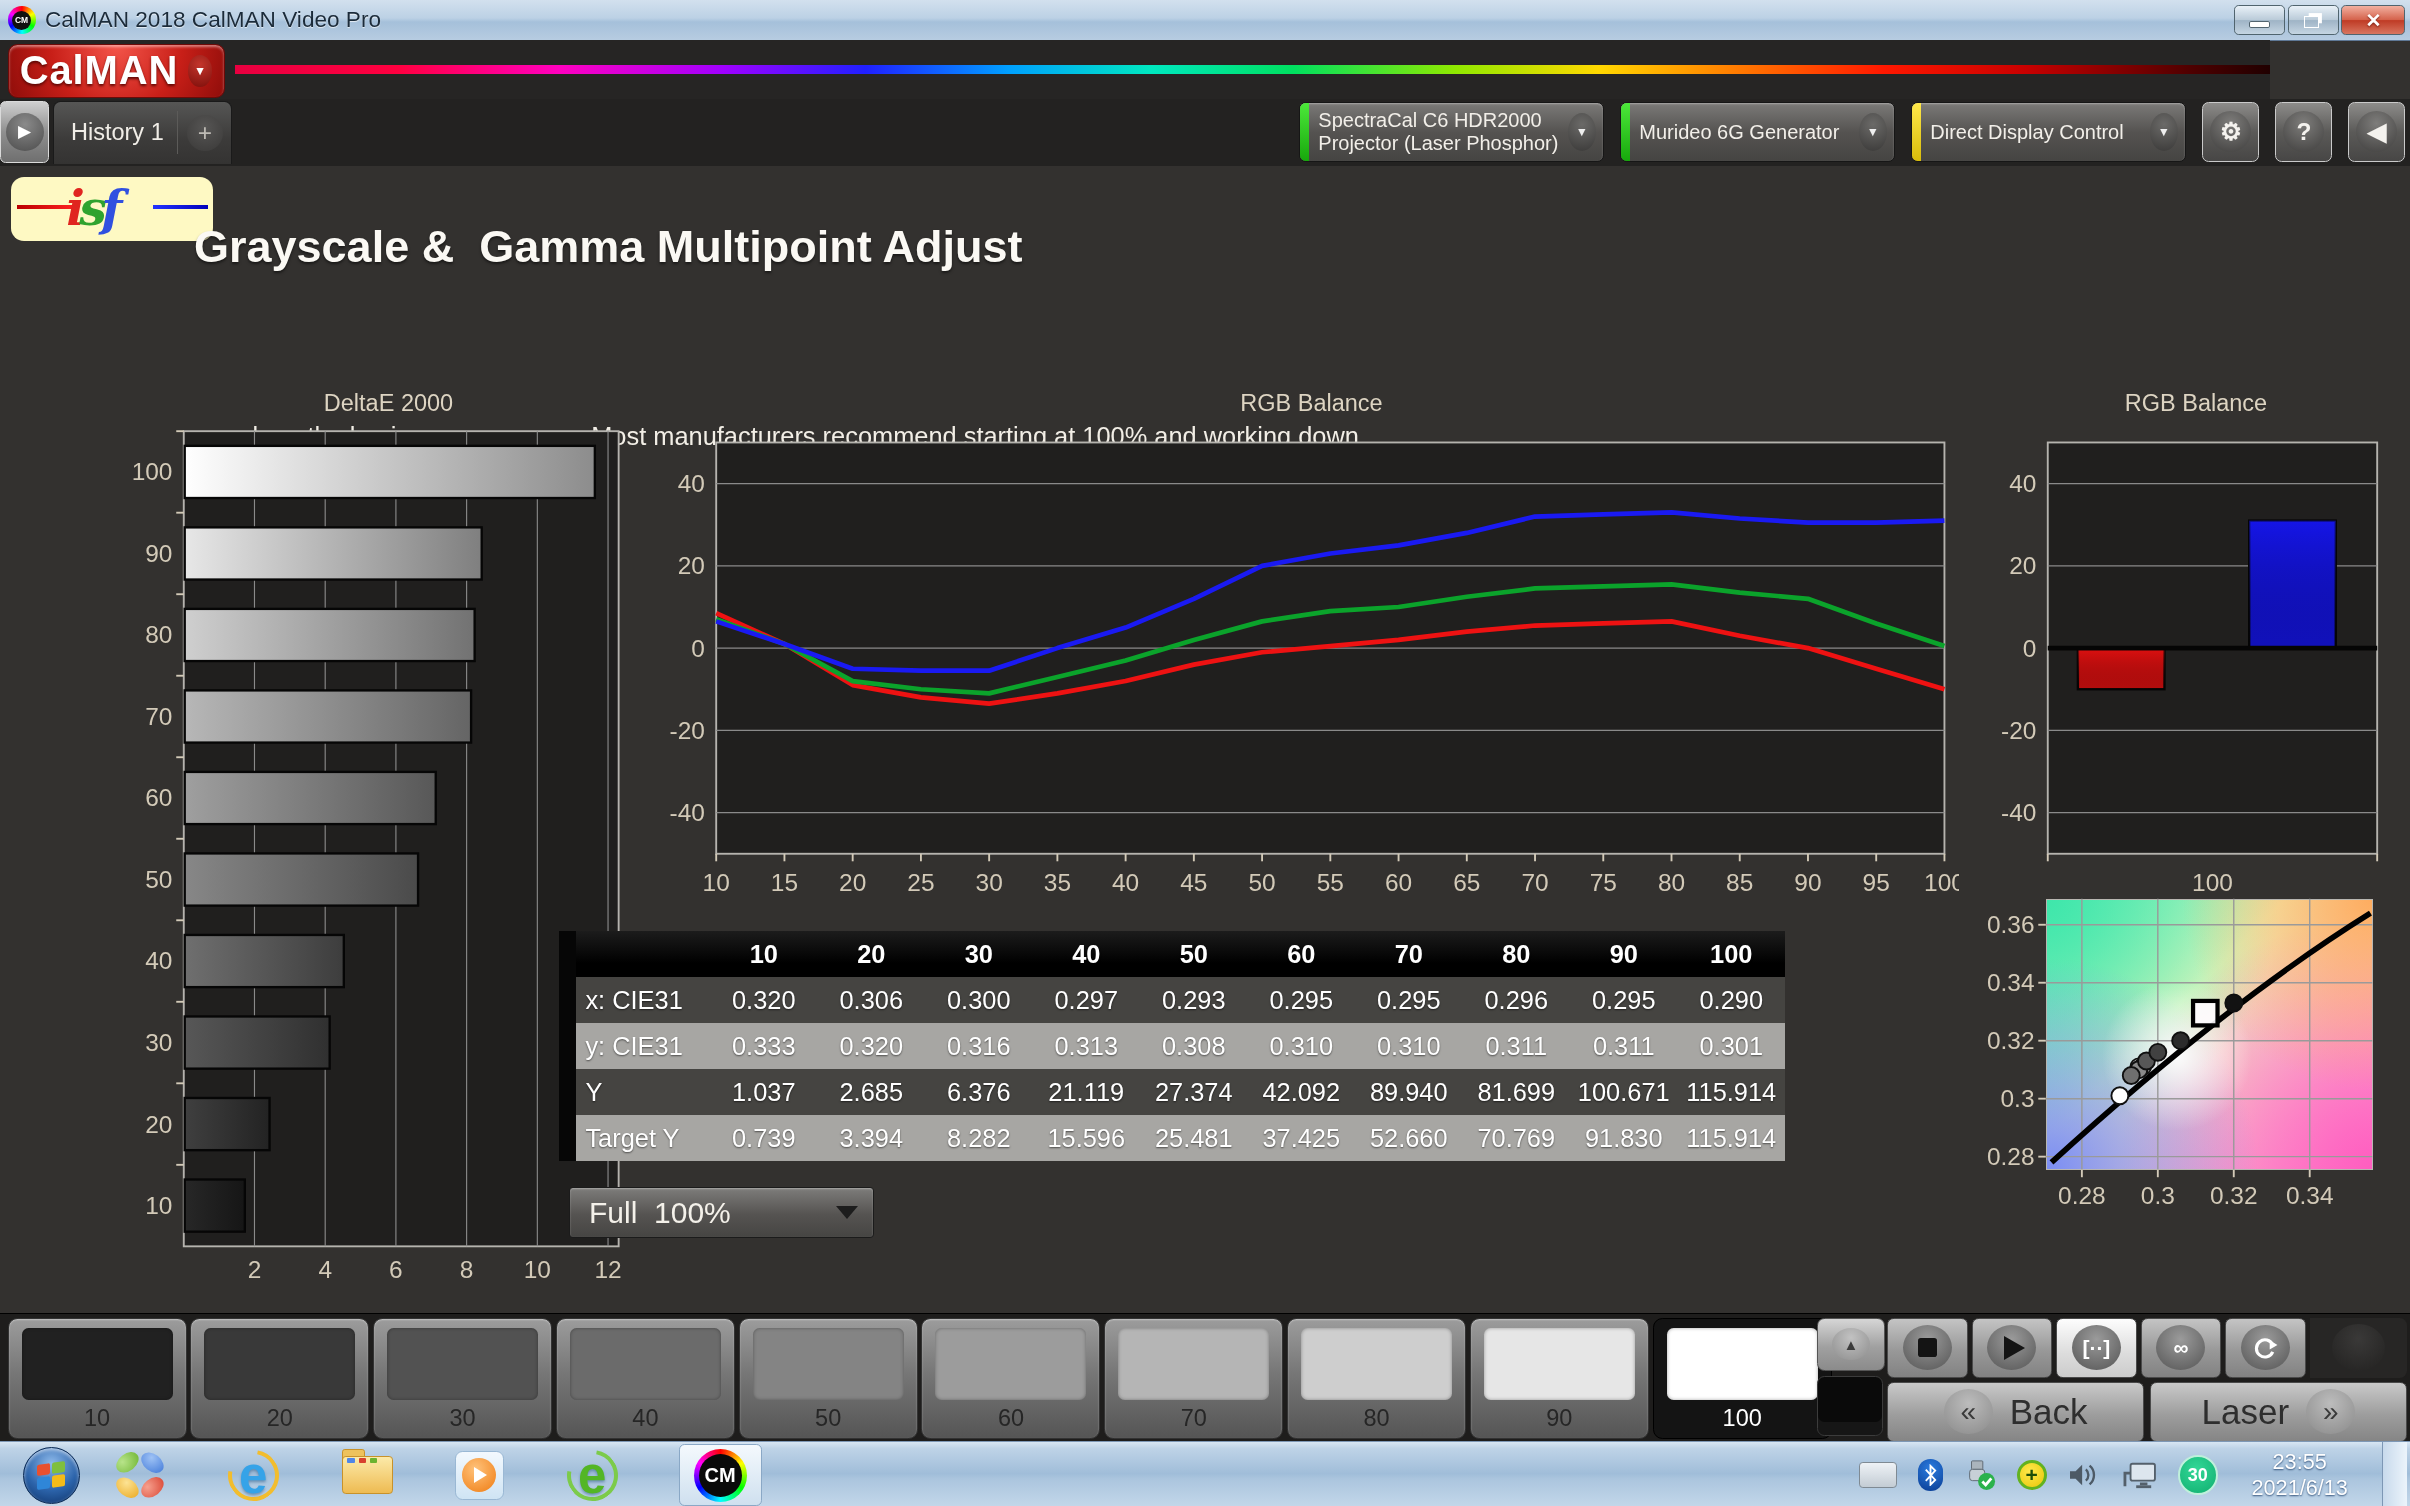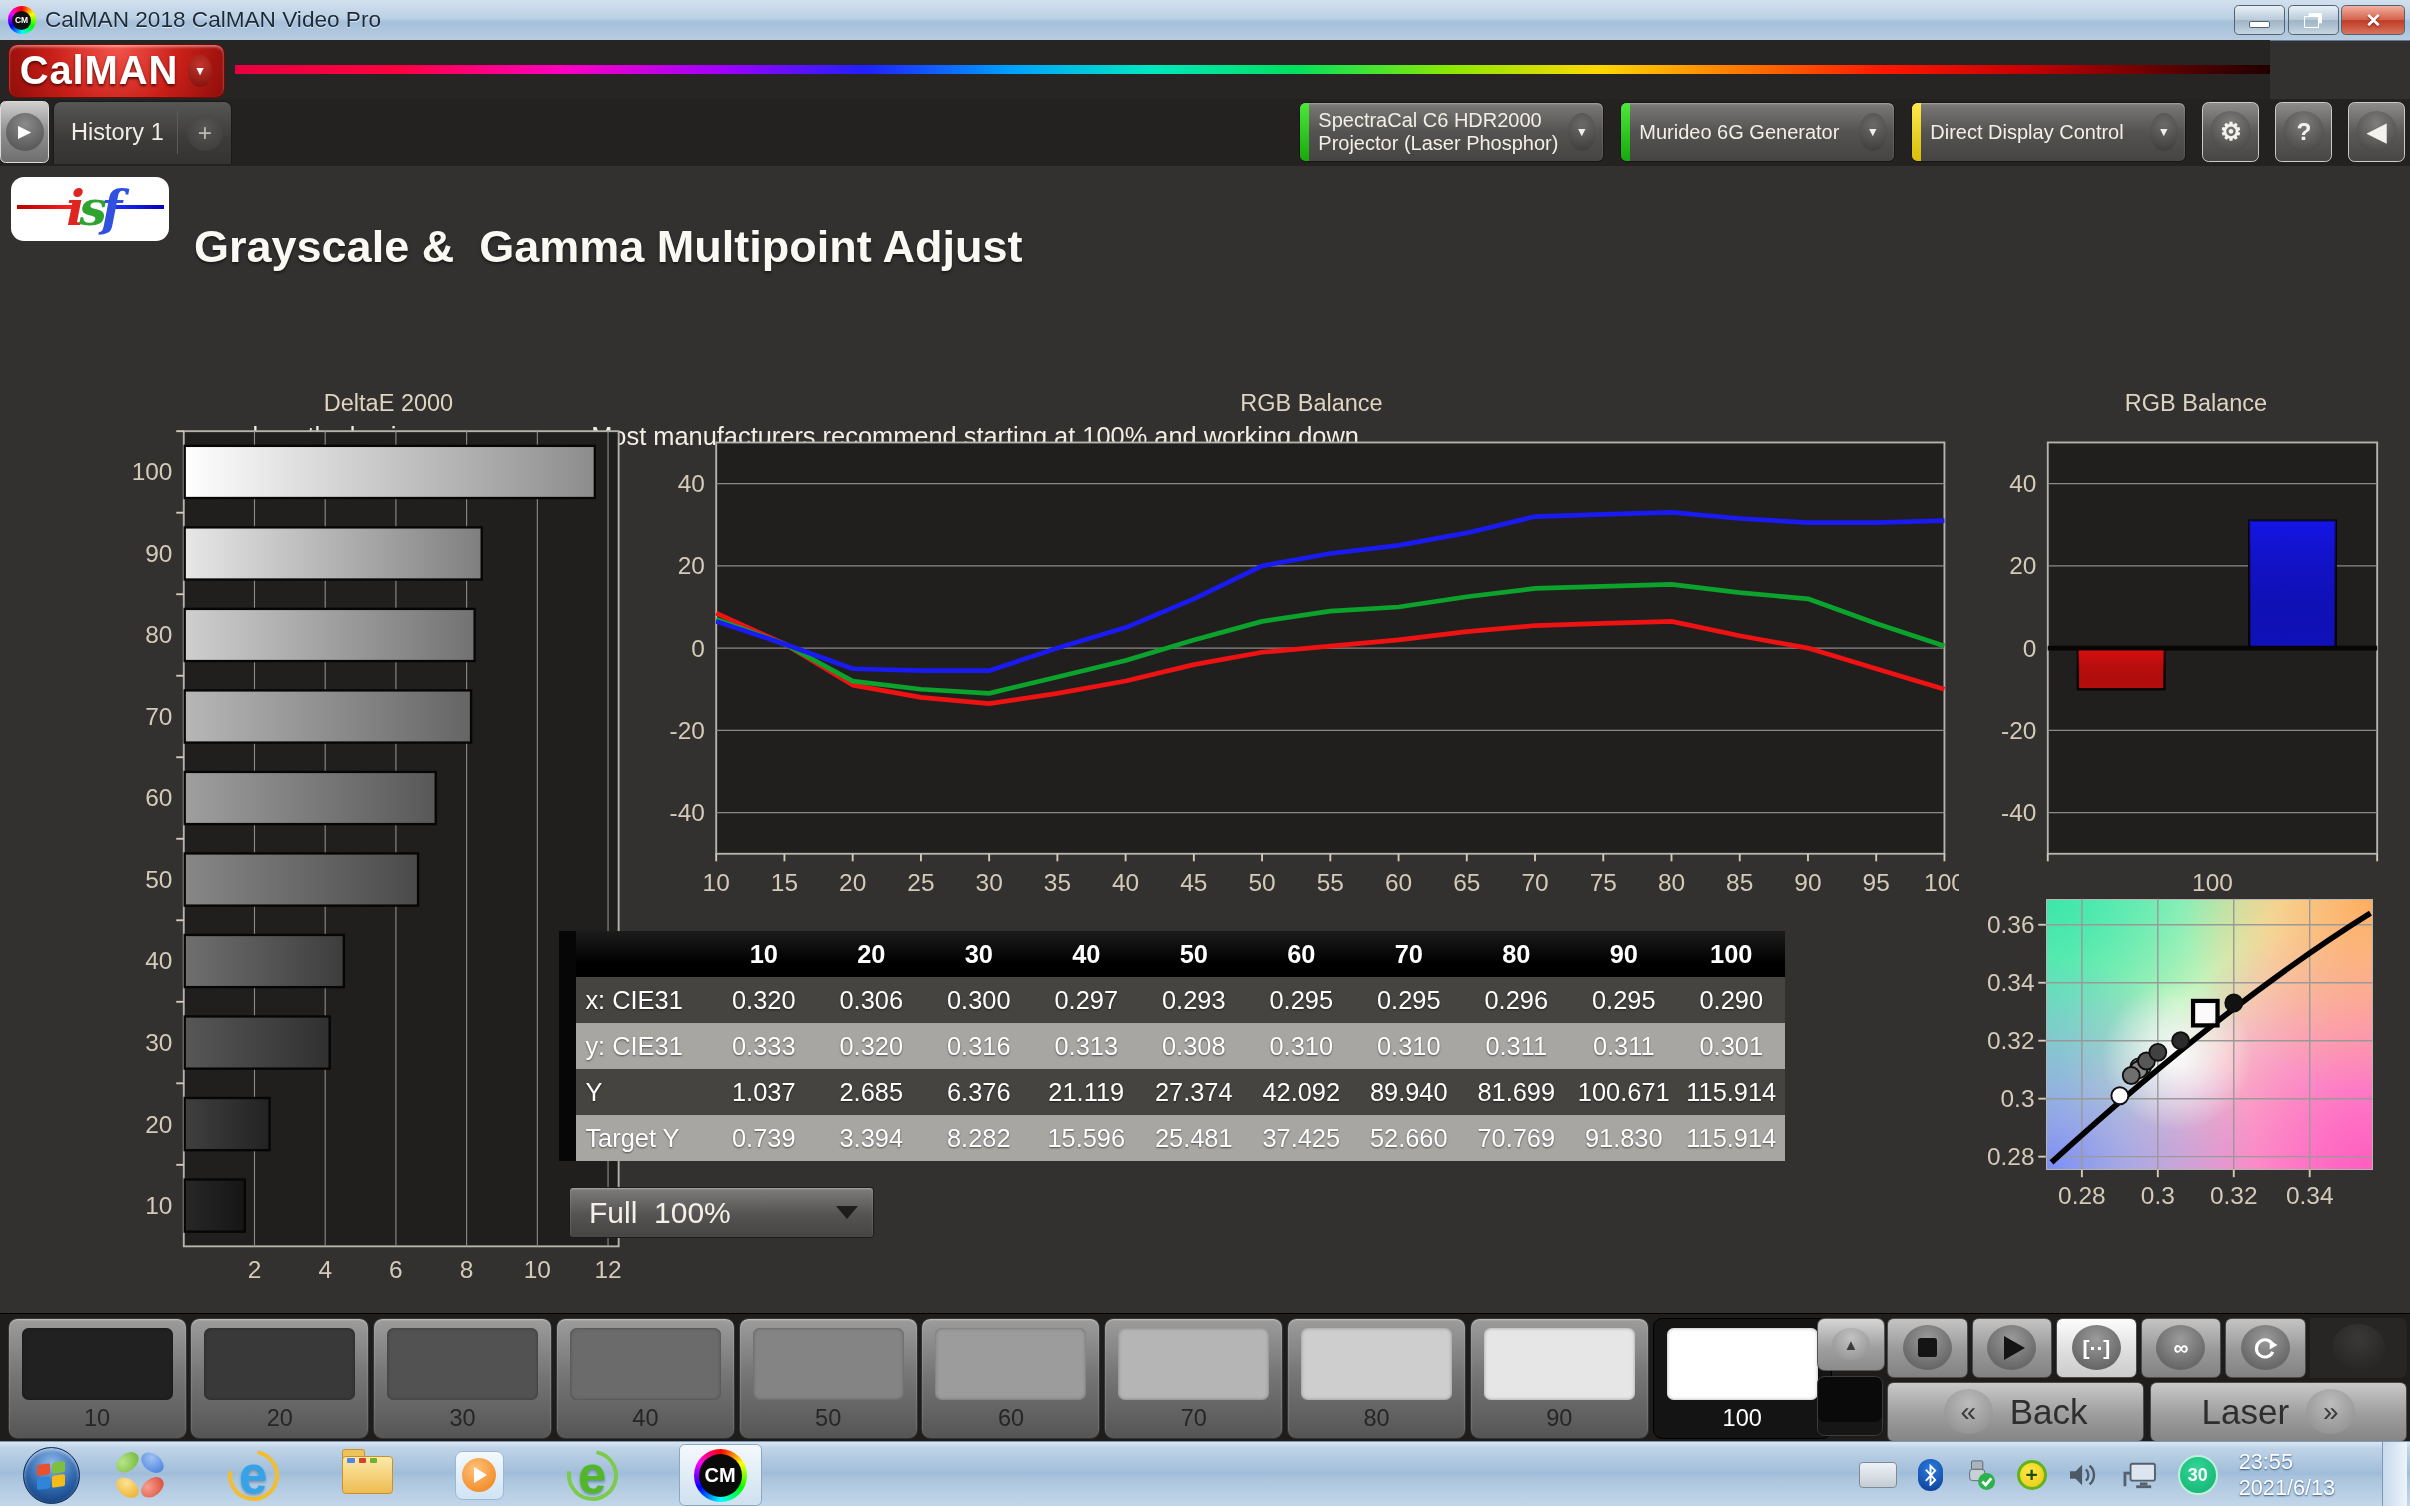--- a/index.html
+++ b/index.html
@@ -61,21 +61,21 @@
     background:radial-gradient(circle at 50% 30%,#6b6a68,#3a3938);color:#efefef;font-size:12.2px;
     display:flex;align-items:center;justify-content:center;}
   .dd-meter{width:303px;} .dd-source{width:273px;} .dd-display{width:273px;}
   .tool-btn{width:55px;height:58px;border-radius:6.6px;background:linear-gradient(#8d8c8a,#5b5a58 50%,#474645);
     border:1.9px solid #cacaca;display:flex;align-items:center;justify-content:center;}
   .tool-btn .circ{width:41px;height:41px;border-radius:50%;background:radial-gradient(circle at 50% 30%,#7e7d7b,#3f3e3d);
     color:#f4f2ee;font-size:24.5px;font-weight:bold;display:flex;align-items:center;justify-content:center;}
 
   
   #main{position:absolute;left:0;top:166px;width:2411px;height:1147px;background:#33312f;}
-  #isf-logo{position:absolute;left:11.3px;top:11.3px;width:158px;height:64px;border-radius:13px;background:#ffffff;overflow:hidden;}
+  #isf-logo{position:absolute;left:11.3px;top:11.3px;width:158px;height:64px;border-radius:13px;background:#fef9c3;overflow:hidden;padding-left:44px;}
   #isf-logo .hline{position:absolute;top:28px;height:3.8px;}
   #isf-logo .hline.red{left:5.6px;width:58px;background:linear-gradient(90deg,#b00,#f22);}
   #isf-logo .hline.blue{right:5.6px;width:55px;background:linear-gradient(90deg,#23f,#00b);}
   #isf-logo .letters{position:absolute;left:55px;top:1.9px;font-family:"DejaVu Serif",serif;font-style:italic;font-weight:bold;font-size:49px;letter-spacing:-5.6px;}
   #isf-logo .li{color:#e02520;} #isf-logo .ls{color:#2fa32f;} #isf-logo .lf{color:#3050e0;}
   #page-title{position:absolute;left:194px;top:55px;margin:0;font-size:45px;font-weight:bold;color:#fbf9f4;
     letter-spacing:0px;white-space:pre-wrap;text-shadow:0 1.9px 2.8px rgba(0,0,0,.5);}
   #goal{position:absolute;left:196px;top:134px;margin:0;font-size:25.4px;line-height:39px;color:#f2eee6;white-space:pre-wrap;}
 
   .chart-title{text-align:center;font-size:23.5px;color:#ddd4c2;height:28px;}
@@ -185,21 +185,21 @@
   .tb-right{position:absolute;right:0;top:0;height:66px;display:flex;align-items:center;gap:21px;padding-right:3.8px;}
   .tray-icon{display:flex;align-items:center;justify-content:center;}
   .kb{width:36px;height:24.5px;border-radius:3.8px;background:linear-gradient(#eef2f6,#c3ccd4);border:0.9px solid #7f8a93;}
   .bt{width:24.5px;height:32px;border-radius:12.2px;background:radial-gradient(circle at 50% 30%,#2a7ce0,#0a3c92);display:flex;align-items:center;justify-content:center;}
   .shield{width:30px;height:30px;border-radius:50%;background:radial-gradient(circle at 40% 35%,#ffe94a,#e8c60a);
     border:3.8px solid #63b21f;box-sizing:border-box;display:flex;align-items:center;justify-content:center;
     color:#1d4d08;font-size:21px;font-weight:bold;line-height:0;}
   .batt{width:40px;height:40px;border-radius:50%;background:radial-gradient(circle at 45% 35%,#34d898,#0fae6e);
     border:2.8px solid #bff0db;box-sizing:border-box;display:flex;align-items:center;justify-content:center;
     color:#fff;font-size:18px;font-weight:bold;}
-  #clock{text-align:left;color:#fff;font-size:21.7px;line-height:26px;text-shadow:0 0.9px 1.9px #31517a;min-width:122px;}
+  #clock{text-align:center;color:#fff;font-size:21.7px;line-height:26px;text-shadow:0 0.9px 1.9px #31517a;min-width:122px;}
   #showdesk{width:24.5px;height:66px;background:linear-gradient(90deg,#c8daec,#ecf4fb);border-left:1.9px solid #7d97b5;}
 
   svg text{font-family:"Liberation Sans",sans-serif;}
 </style>
 </head>
 <body>
 
 <div id="screen">
 
   <div id="titlebar">

